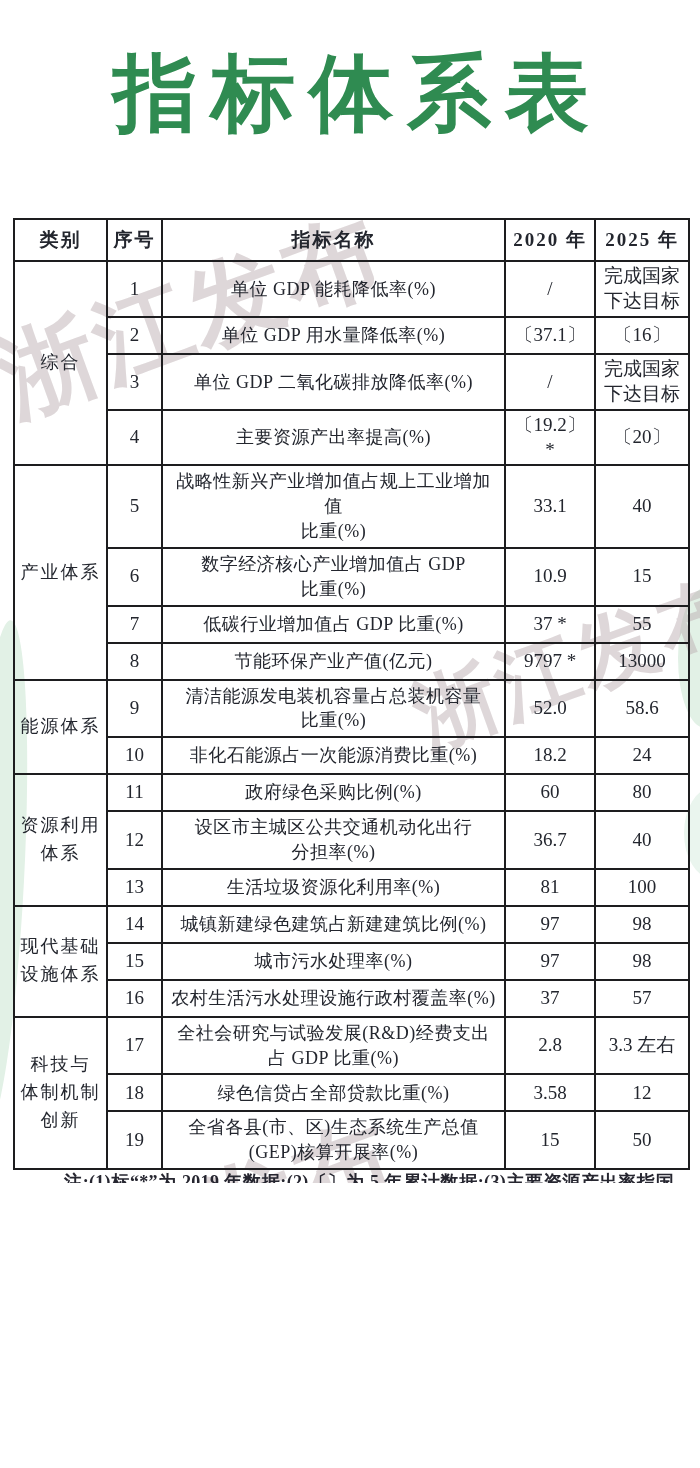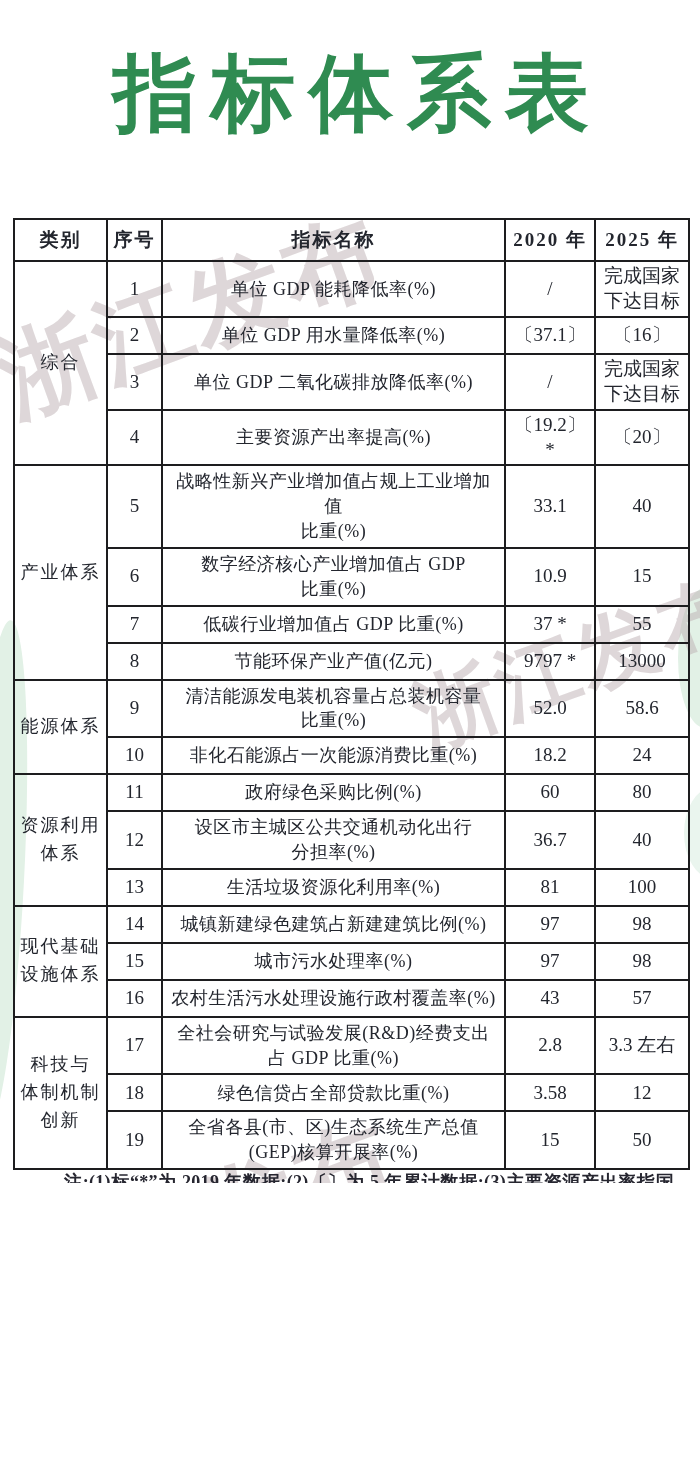--- a/index.html
+++ b/index.html
@@ -244,21 +244,21 @@
         </tr>
         <tr class="short">
           <td class="num">15</td>
           <td class="name">城市污水处理率(%)</td>
           <td class="num">97</td>
           <td class="num">98</td>
         </tr>
         <tr class="short">
           <td class="num">16</td>
           <td class="name">农村生活污水处理设施行政村覆盖率(%)</td>
-          <td class="num">43</td>
+          <td class="num">37</td>
           <td class="num">57</td>
         </tr>
         <tr class="tall">
           <td rowspan="3" class="cat">科技与<br>体制机制<br>创新</td>
           <td class="num">17</td>
           <td class="name">全社会研究与试验发展(R&amp;D)经费支出
 占 GDP 比重(%)</td>
           <td class="num">2.8</td>
           <td class="num">3.3 左右</td>
         </tr>

